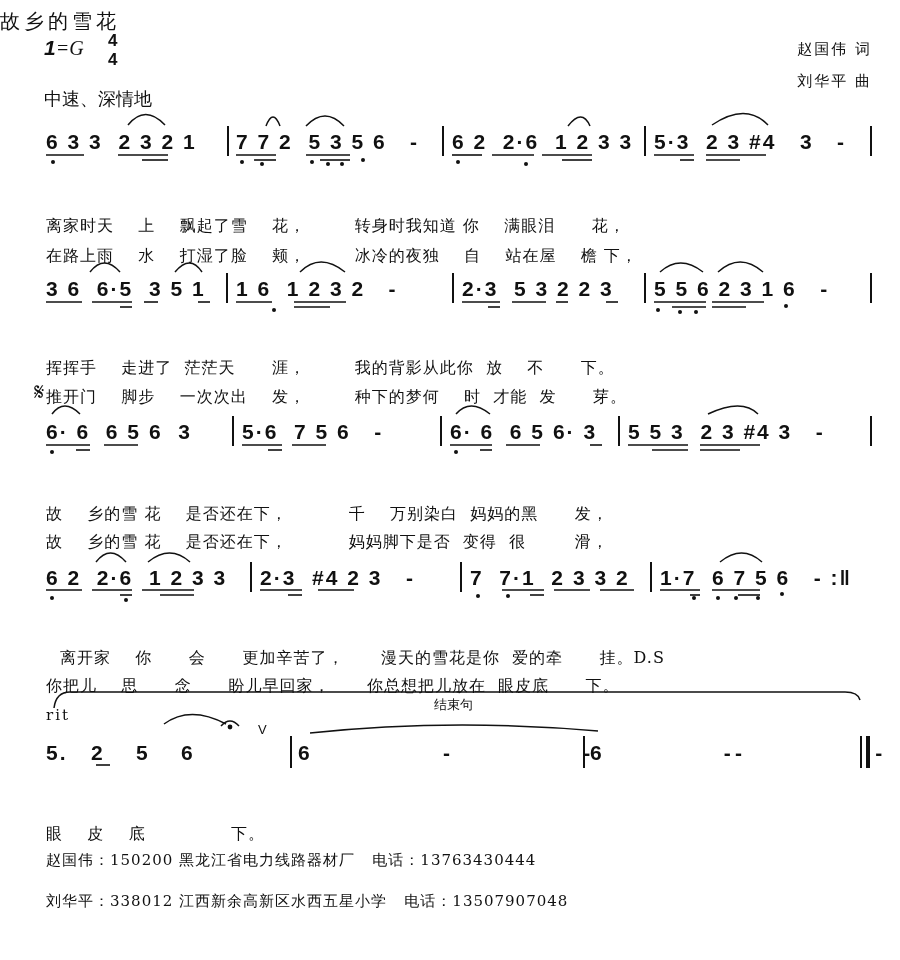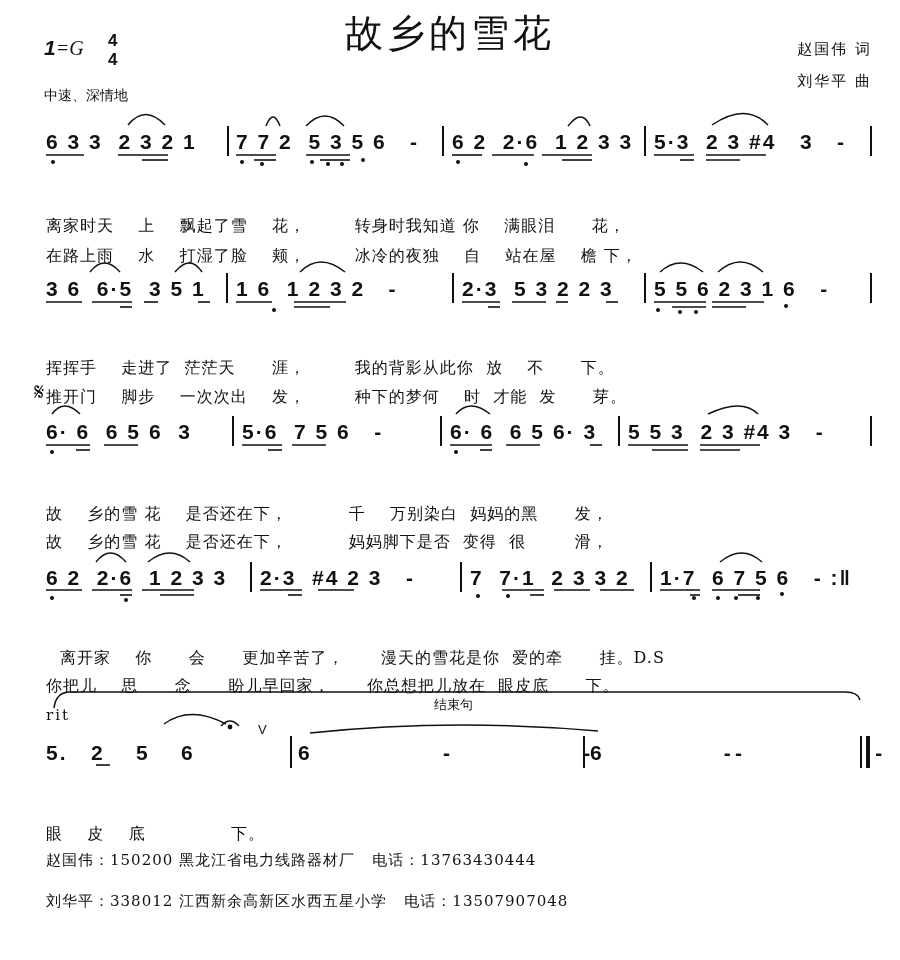--- a/index.html
+++ b/index.html
@@ -1,22 +1,22 @@
 <!DOCTYPE html>
 <html><head>
 <meta charset="utf-8">
 <style>
   html, body { margin:0; padding:0; background:#ffffff; }
   body { width:900px; height:960px; position:relative; overflow:hidden; color:#111; font-family:"DejaVu Serif", serif; }
   .abs { position:absolute; }
-  .title { left:0; width:900px; top:8px; text-align:center; font-size:38px; letter-spacing:4px; font-family:"DejaVu Serif", serif; }
+  .title { left:0; width:900px; top:8px; text-align:left; font-size:20px; letter-spacing:4px; font-family:"DejaVu Serif", serif; }
   .key { left:44px; top:36px; font-family:"Liberation Serif", serif; font-size:20px;font-style:italic; }
   .key b { font-family:"Liberation Sans", sans-serif; font-weight:bold; font-size:21px; }
   .tsig { left:108px; top:32px; font-family:"Liberation Sans", sans-serif; font-weight:bold; font-size:17px; line-height:17px; text-align:center; }
-  .tempo { left:44px; top:87px; font-size:14px; }
+  .tempo { left:44px; top:87px; font-size:18px; }
   .credit { font-size:15px; letter-spacing:2px; right:28px; }
   .notes { font-family:"Liberation Sans", sans-serif; font-weight:bold; font-size:21px; white-space:pre; letter-spacing:2px; }
   .lyric { font-family:"DejaVu Serif", serif; font-size:16px; white-space:pre; letter-spacing:1px;margin-top:40px; }
   .bar { width:2px; background:#111; }
   .foot { left:46px; font-family:"DejaVu Serif", serif; font-size:15px; white-space:pre; letter-spacing:1px; }
   .small { font-size:13px; font-family:"DejaVu Serif", serif; }
   svg.overlay { position:absolute; left:0; top:0; }
 </style>
 </head>
 <body>

